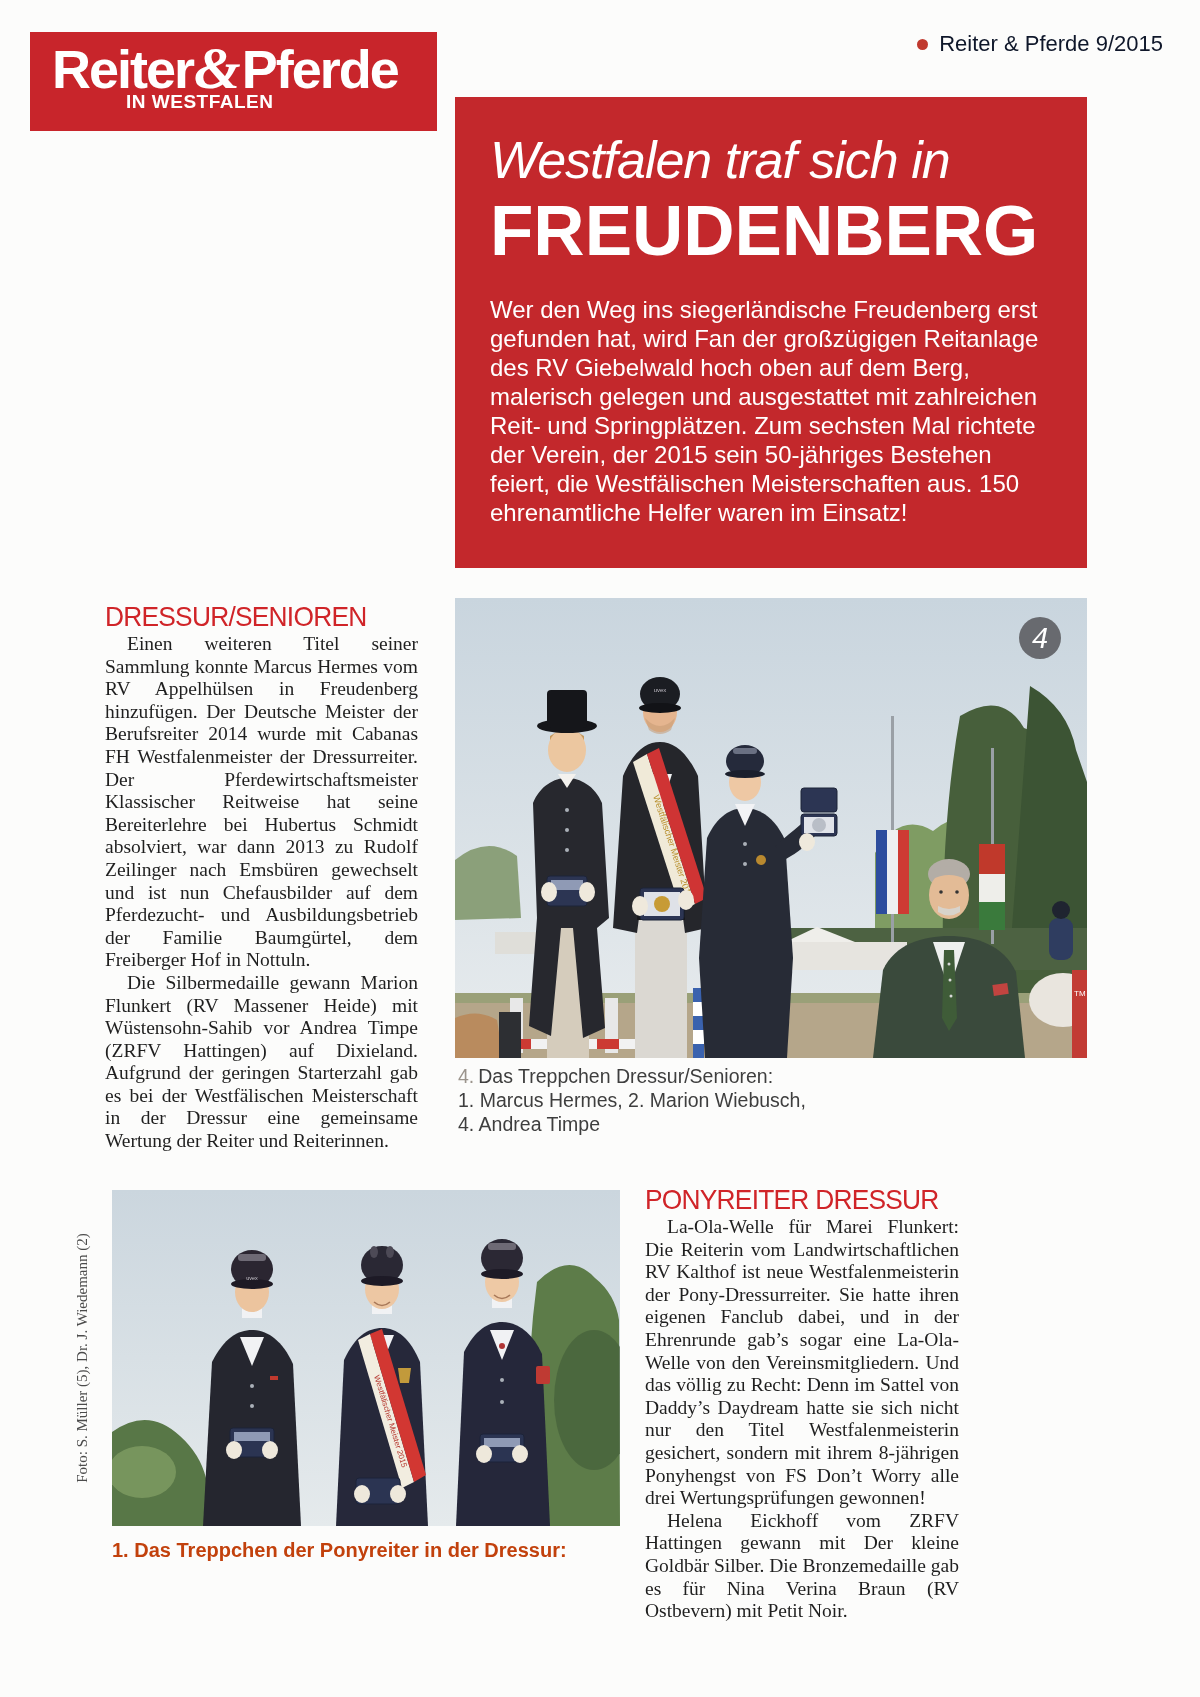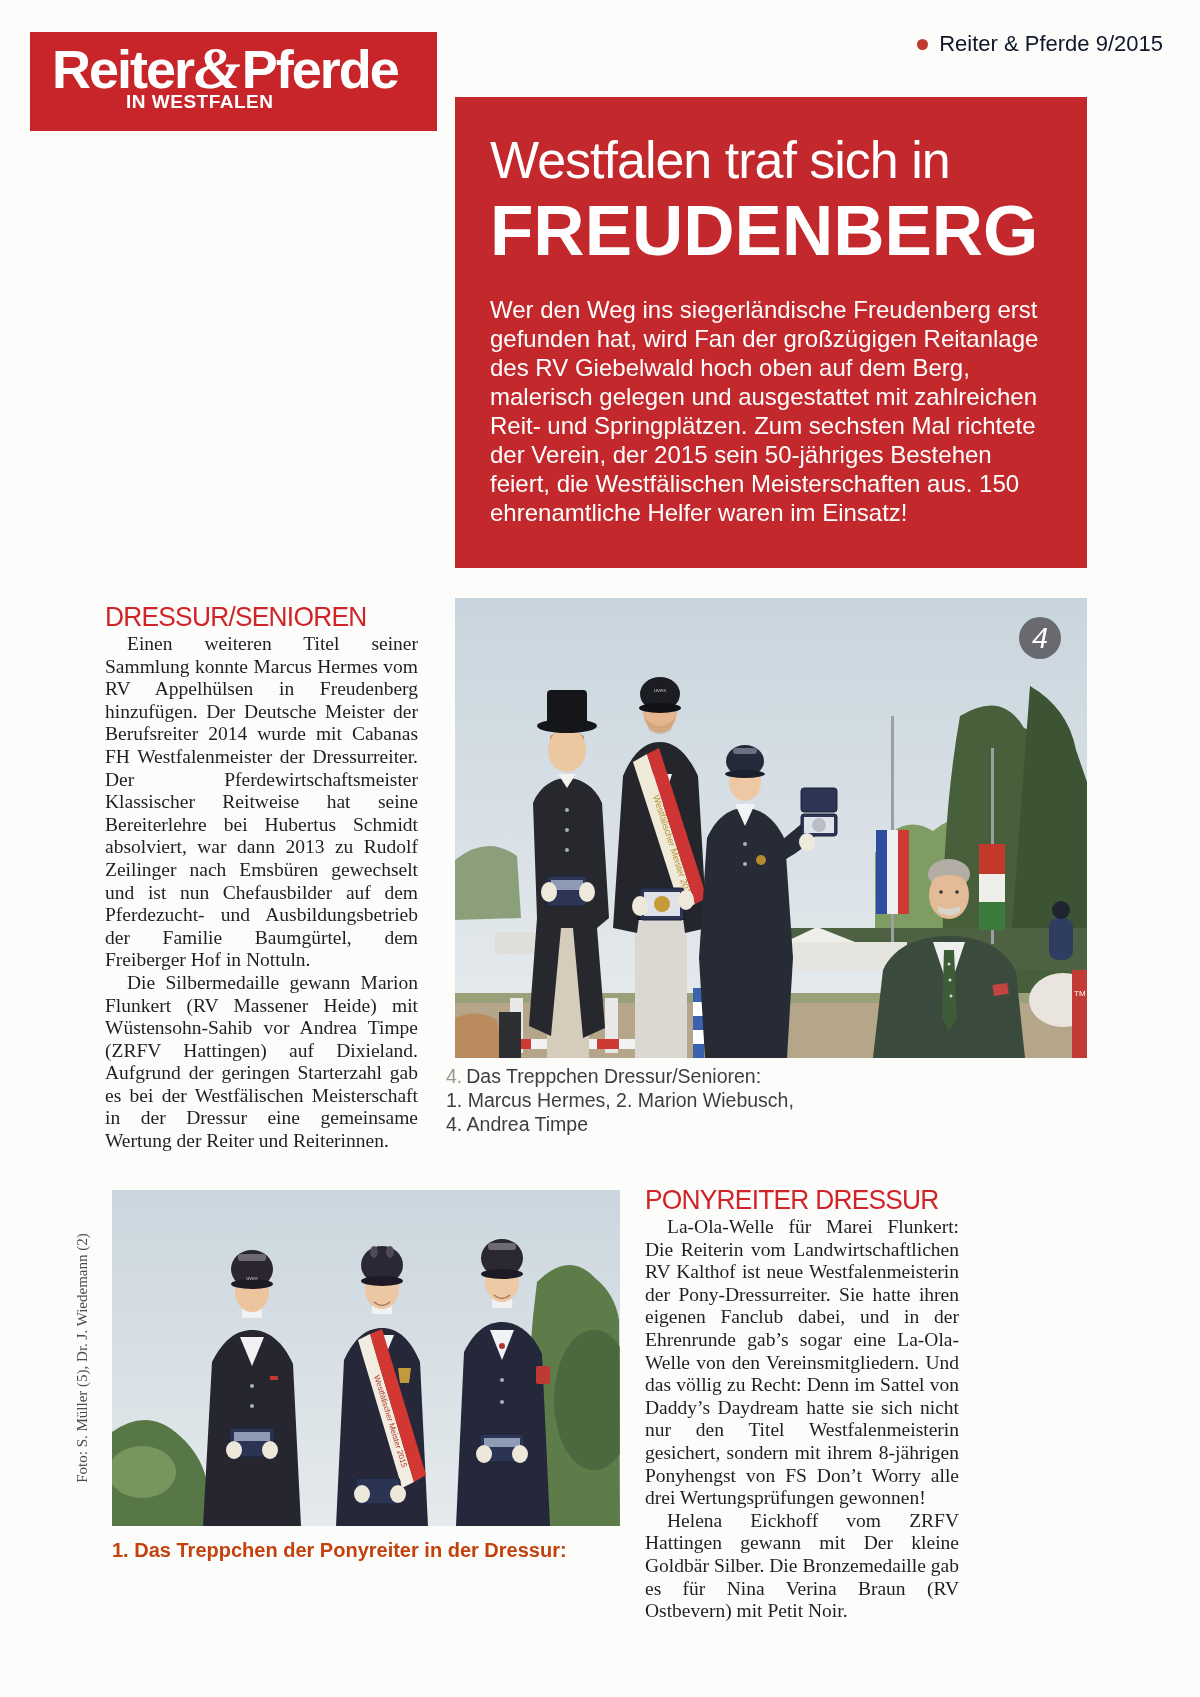--- a/index.html
+++ b/index.html
@@ -19,21 +19,21 @@
   .issue-line{
     position:absolute; top:31px; right:37px; font-size:22px; color:#0f172a;
     display:flex; align-items:center; gap:11px;
   }
   .issue-dot{width:11px; height:11px; border-radius:50%; background:#c0392e; display:inline-block;}
   
   .hero{
     position:absolute; left:455px; top:97px; width:632px; height:471px;
     background:#c3282c; color:#fff; box-sizing:border-box; padding:34px 30px 0 35px;
   }
-  .hero-t1{font-size:52px; font-weight:400; letter-spacing:-1px; line-height:58px; white-space:nowrap;}
+  .hero-t1{font-size:52px; font-weight:400; letter-spacing:-1px; line-height:58px; white-space:nowrap;font-style:italic;}
   .hero-t2{font-size:71px; font-weight:bold; letter-spacing:0px; line-height:76px; margin-top:4px; white-space:nowrap;}
   .hero-intro{margin-top:26px; font-size:24px; font-weight:normal; line-height:29px; width:567px;}
   
   .col{position:absolute;}
   .col-left{left:105px; top:601px; width:313px;}
   .col-right{left:645px; top:1184px; width:314px;}
   h2.sec{
     margin:0; color:#d02428; font-size:28px; font-weight:400; letter-spacing:-.8px;
     display:inline-block; transform:scaleX(.94); transform-origin:left center; white-space:nowrap;
   }
@@ -41,21 +41,21 @@
     line-height:22.6px; color:#1f1f1f; text-align:justify; hyphens:auto;}
   .body-text p{margin:0; text-indent:22px;}
   
   figure{margin:0; padding:0;}
   .photo{position:absolute; overflow:hidden;}
   .photo svg{display:block;}
   .photo1{left:455px; top:598px; width:632px; height:460px;}
   .photo2{left:112px; top:1190px; width:508px; height:336px;}
   
   .caption{position:absolute; font-size:19.5px; line-height:24px; color:#3e3e3e;}
-  .caption1{left:446px; top:1064px; width:420px;}
+  .caption1{left:458px; top:1064px; width:420px;}
   .cap-num{color:#9b948c; margin-right:4px;}
   .caption2{left:112px; top:1537px; width:520px; font-weight:bold; font-size:20px; line-height:27px; color:#c2410c;}
   
   .credit{
     position:absolute; left:74px; top:1528px; width:340px; text-align:center;
     transform:rotate(-90deg); transform-origin:0 0;
     font-family:"Liberation Serif", serif; font-size:15px; color:#4b4b4b; white-space:nowrap;
   }
 </style>
 </head>

